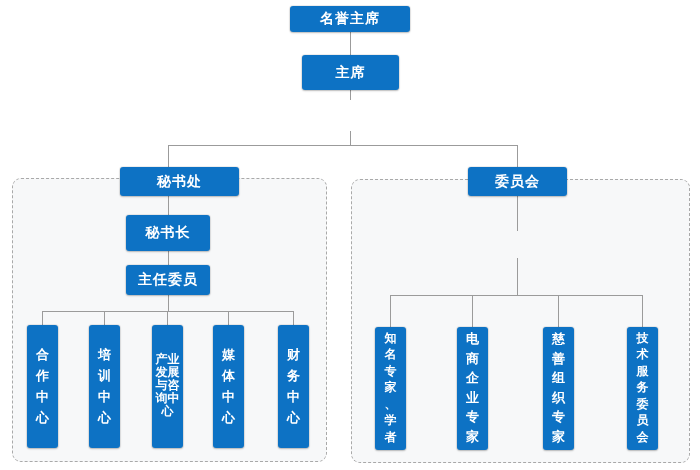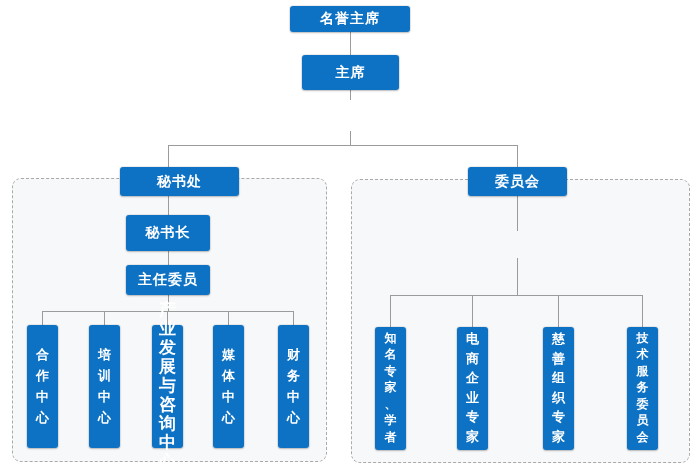--- a/index.html
+++ b/index.html
@@ -22,21 +22,21 @@
     font-weight:bold;
     display:flex;align-items:center;justify-content:center;
     border-radius:3px;
     box-shadow:0 1px 2px rgba(0,0,0,.22), 0 0 0 1px rgba(0,0,0,.06);
     box-sizing:border-box;
     text-align:center;
   }
   .node-h{font-size:14px;letter-spacing:1px;}
   .node-v{white-space:pre-line;}
   .v4{font-size:13px;line-height:21px;}
-  .v5{font-size:17px;line-height:19px;}
+  .v5{font-size:12px;line-height:13px;}
   .v6{font-size:13px;line-height:19.5px;}
   .v7{font-size:12px;line-height:16.5px;}
 </style>
 </head>
 <body>
 
 <div class="stage">
 
   <div class="panel" style="left:12px;top:178px;width:315px;height:284px"></div>
   <div class="panel" style="left:351px;top:179px;width:339px;height:284px"></div>

